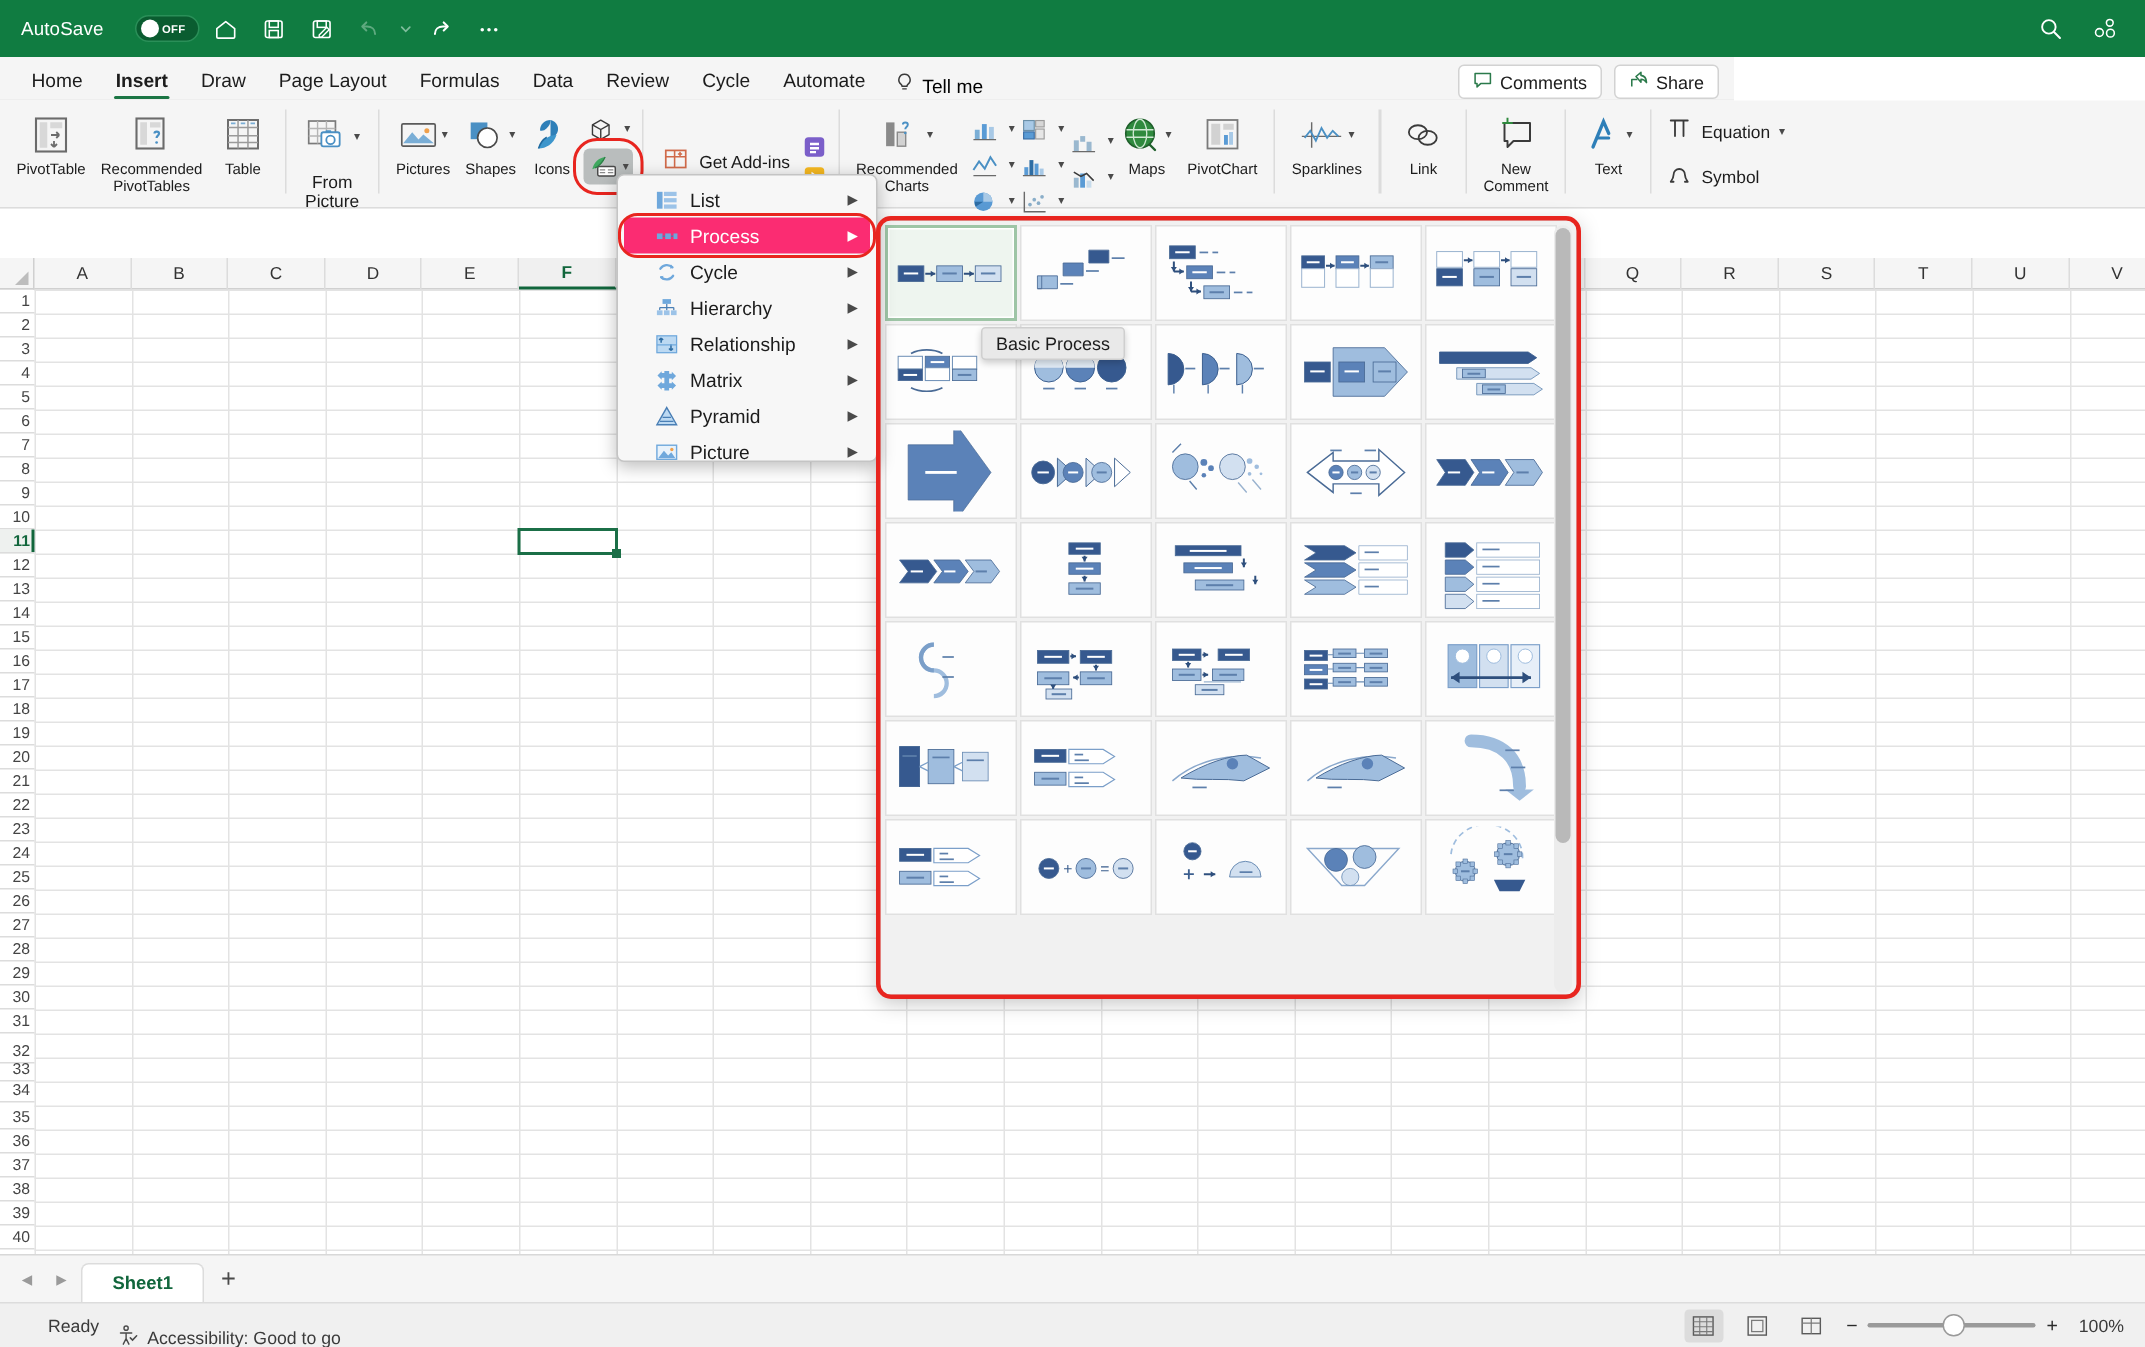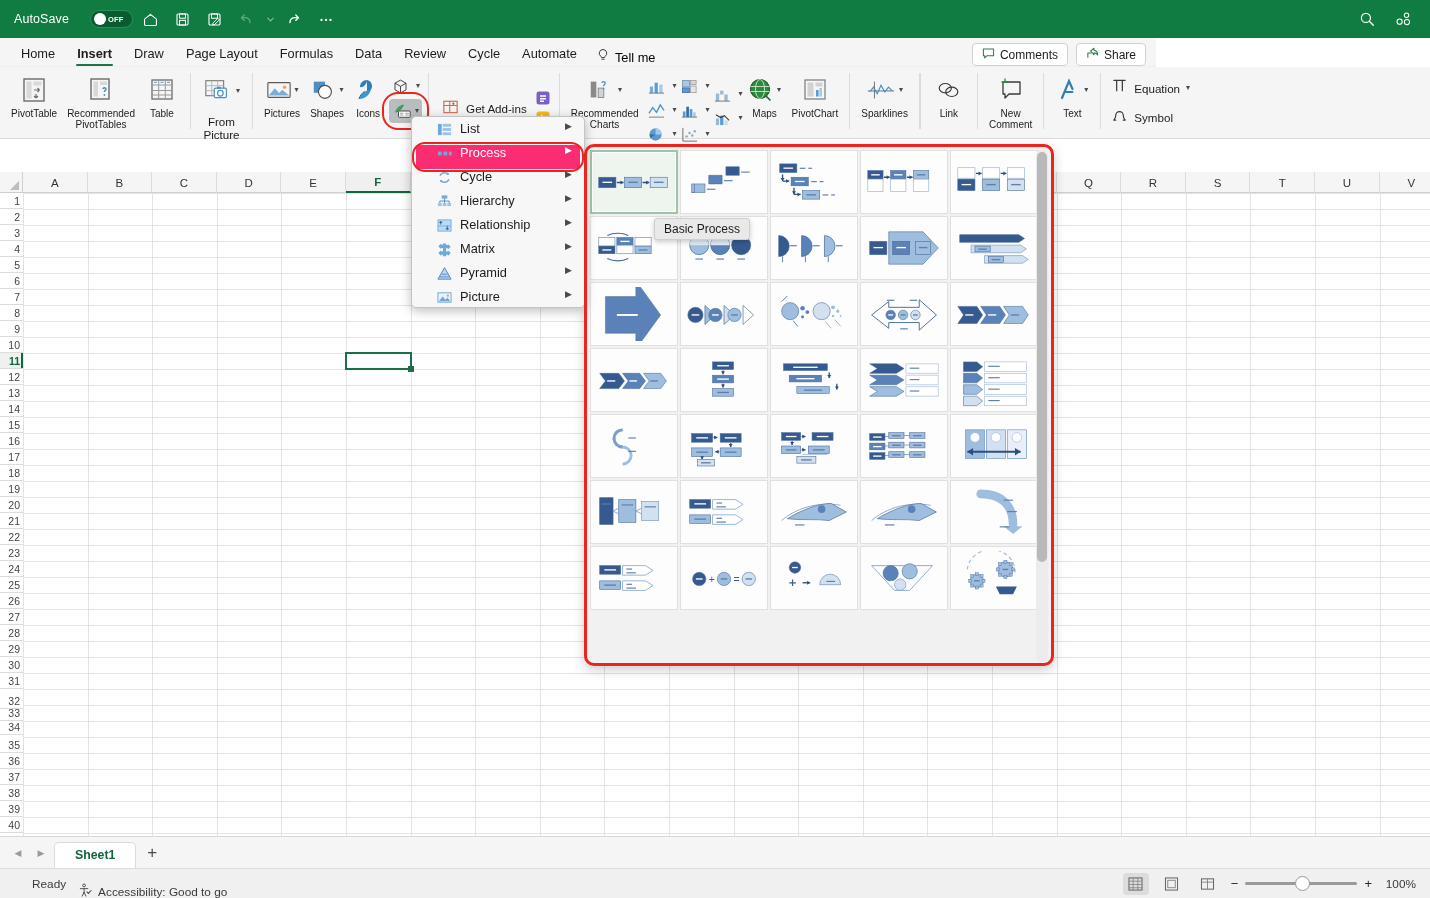--- a/index.html
+++ b/index.html
@@ -149,21 +149,21 @@
   .selcell .handle { position: absolute; right: -4px; bottom: -4px; width: 6px; height: 6px; background: #1b6f47; }
 
   
   .samenu {
     position: absolute; left: 411px; top: 116px; width: 174px; height: 192px;
     background: #f7f7f7; border: 1px solid #c4c4c4; border-radius: 5px;
     box-shadow: 0 3px 11px rgba(0,0,0,.26); padding: 4px 0;
     z-index: 30;
   }
   .sa-item {
-    height: 24px; display: flex; gap: 8px; padding: 0 8px 0 20px;
+    height: 24px; display: flex; align-items: center; gap: 8px; padding: 0 8px 0 20px;
     font-size: 12.8px; color: #1c1c1c; position: relative; margin: 0 4px; border-radius: 4px;
   }
   .sa-item.sel { background: #fb2c72; color: #fff; }
   .sa-item.sel .sa-ring {
     position: absolute; left: -4px; top: -3px; right: -4px; bottom: -3px;
     border: 2px solid #e8251f; border-radius: 13px;
   }
   .sa-ic { width: 16px; height: 16px; display: flex; align-items: center; justify-content: center; flex: 0 0 16px; }
   .sa-lbl { flex: 1; }
   .sa-arrow { font-size: 9px; color: #4a4a4a; }

